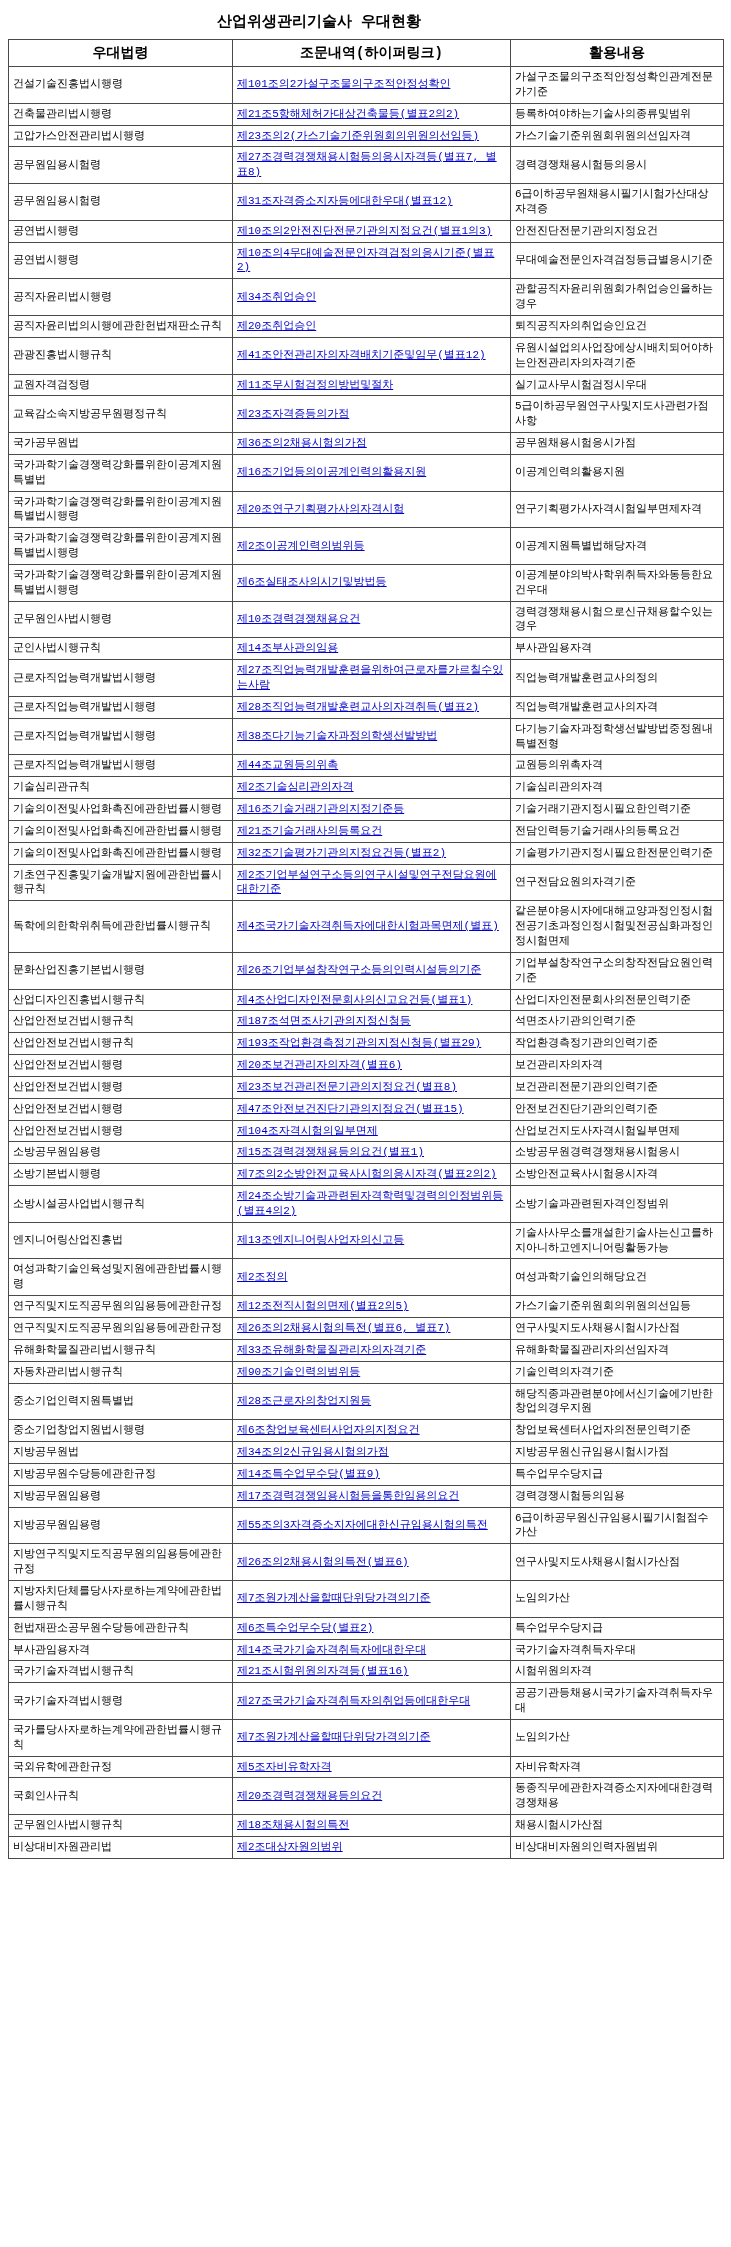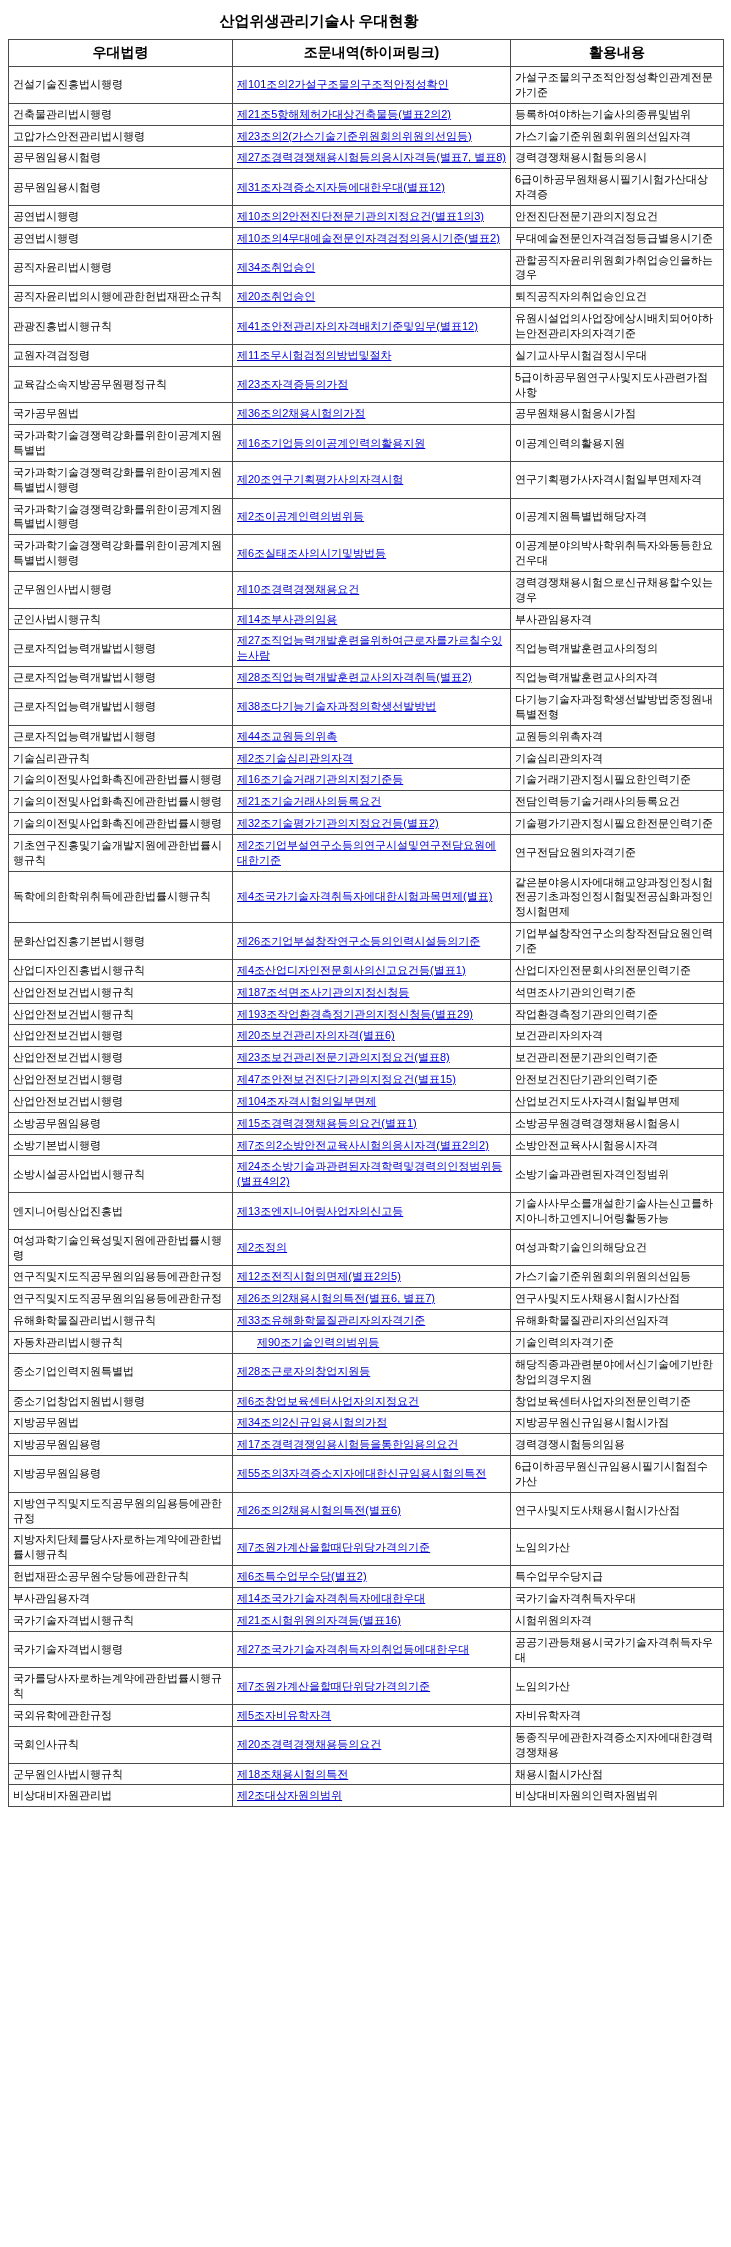--- a/index.html
+++ b/index.html
@@ -7,20 +7,21 @@
     padding: 0;
     background: #ffffff;
     width: 731px;
     font-family: "Liberation Sans", sans-serif;
     color: #000;
   }
   .page {
     width: 630px;
     box-sizing: border-box;
     padding: 6px 0 10px 8px;
+    font-family: Liberation Mono, monospace;
   }
   .title {
     text-align: center;
     font-weight: bold;
     font-size: 15px;
     padding: 6px 0 8px 0;
     letter-spacing: 0px;
   }
   table.law-table {
     border-collapse: collapse;
@@ -290,37 +291,42 @@
           <td class="prov"><a href="#" style="color: rgb(0, 0, 204);">제26조의2채용시험의특전(별표6, 별표7)</a></td>
           <td class="usage">연구사및지도사채용시험시가산점</td>
         </tr>
         <tr>
           <td class="law">유해화학물질관리법시행규칙</td>
           <td class="prov"><a href="#" style="color: rgb(0, 0, 204);">제33조유해화학물질관리자의자격기준</a></td>
           <td class="usage">유해화학물질관리자의선임자격</td>
         </tr>
         <tr>
           <td class="law">자동차관리법시행규칙</td>
-          <td class="prov"><a href="#" style="color: rgb(0, 0, 204); margin-left: 20px;">제90조기술인력의범위등</a></td>
+          <td class="prov"><a href="#" style="color: rgb(0, 0, 204);">제90조기술인력의범위등</a></td>
           <td class="usage">기술인력의자격기준</td>
         </tr>
         <tr>
           <td class="law">중소기업인력지원특별법</td>
           <td class="prov"><a href="#" style="color: rgb(0, 0, 204); text-align: center;">제28조근로자의창업지원등</a></td>
           <td class="usage">해당직종과관련분야에서신기술에기반한창업의경우지원</td>
         </tr>
         <tr>
           <td class="law">중소기업창업지원법시행령</td>
           <td class="prov"><a href="#" style="color: rgb(0, 0, 204);">제6조창업보육센터사업자의지정요건</a></td>
           <td class="usage">창업보육센터사업자의전문인력기준</td>
         </tr>
         <tr>
           <td class="law">지방공무원법</td>
           <td class="prov"><a href="#" style="color: rgb(0, 0, 204);">제34조의2신규임용시험의가점</a></td>
           <td class="usage">지방공무원신규임용시험시가점</td>
+        </tr>
+        <tr>
+          <td class="law">지방공무원수당등에관한규정</td>
+          <td class="prov"><a href="#" style="color: rgb(0, 0, 204);">제14조특수업무수당(별표9)</a></td>
+          <td class="usage">특수업무수당지급</td>
         </tr>
         <tr>
           <td class="law">지방공무원임용령</td>
           <td class="prov"><a href="#" style="color: rgb(0, 0, 204);">제17조경력경쟁임용시험등을통한임용의요건</a></td>
           <td class="usage">경력경쟁시험등의임용</td>
         </tr>
         <tr>
           <td class="law">지방공무원임용령</td>
           <td class="prov"><a href="#" style="color: rgb(0, 0, 204);">제55조의3자격증소지자에대한신규임용시험의특전</a></td>
           <td class="usage">6급이하공무원신규임용시필기시험점수가산</td>

